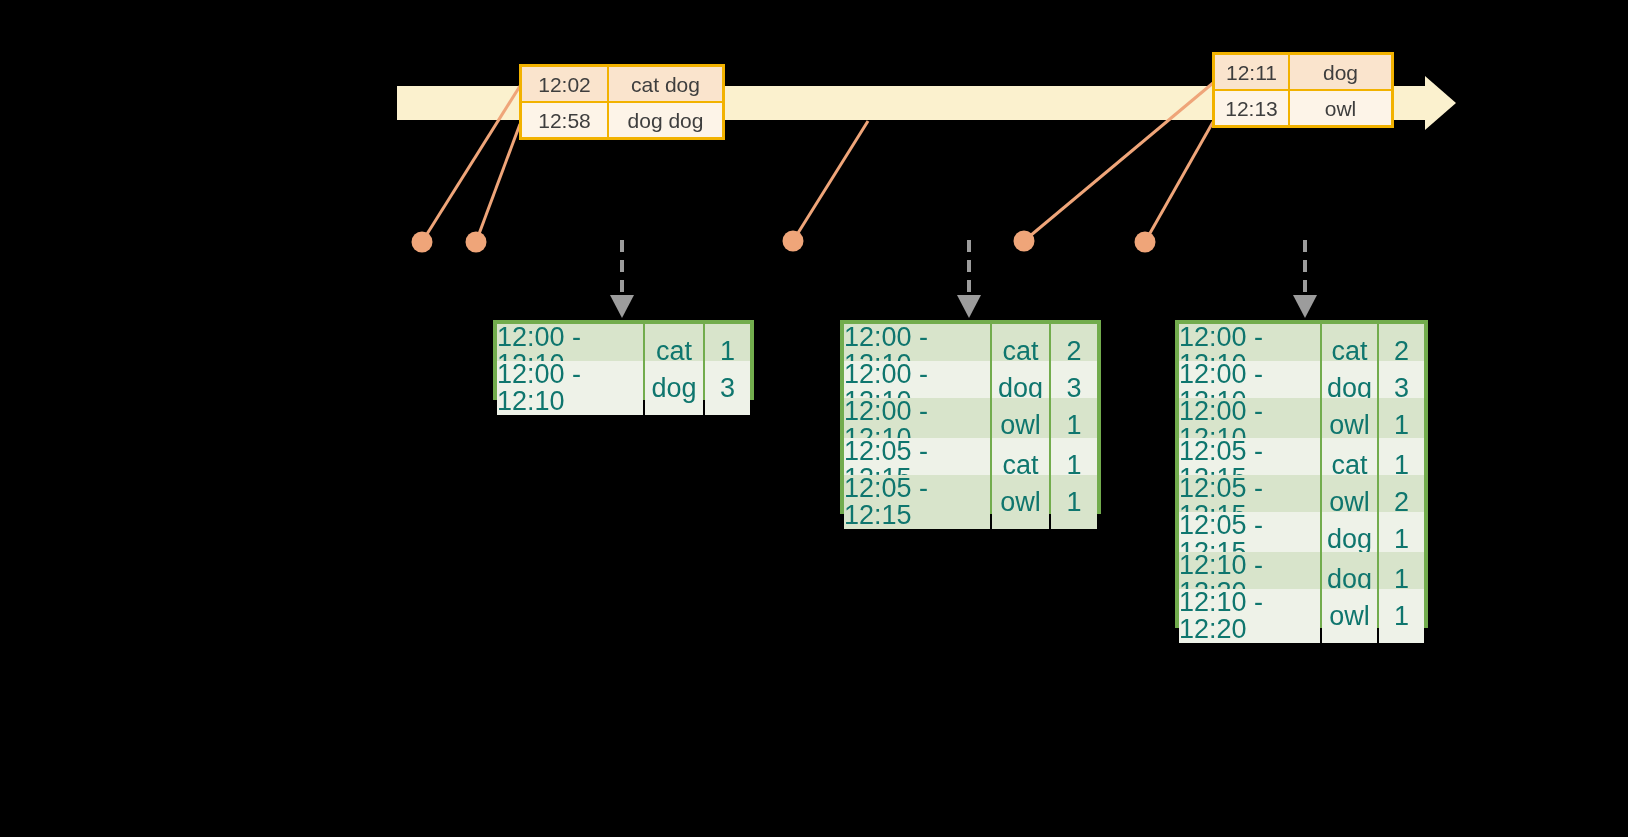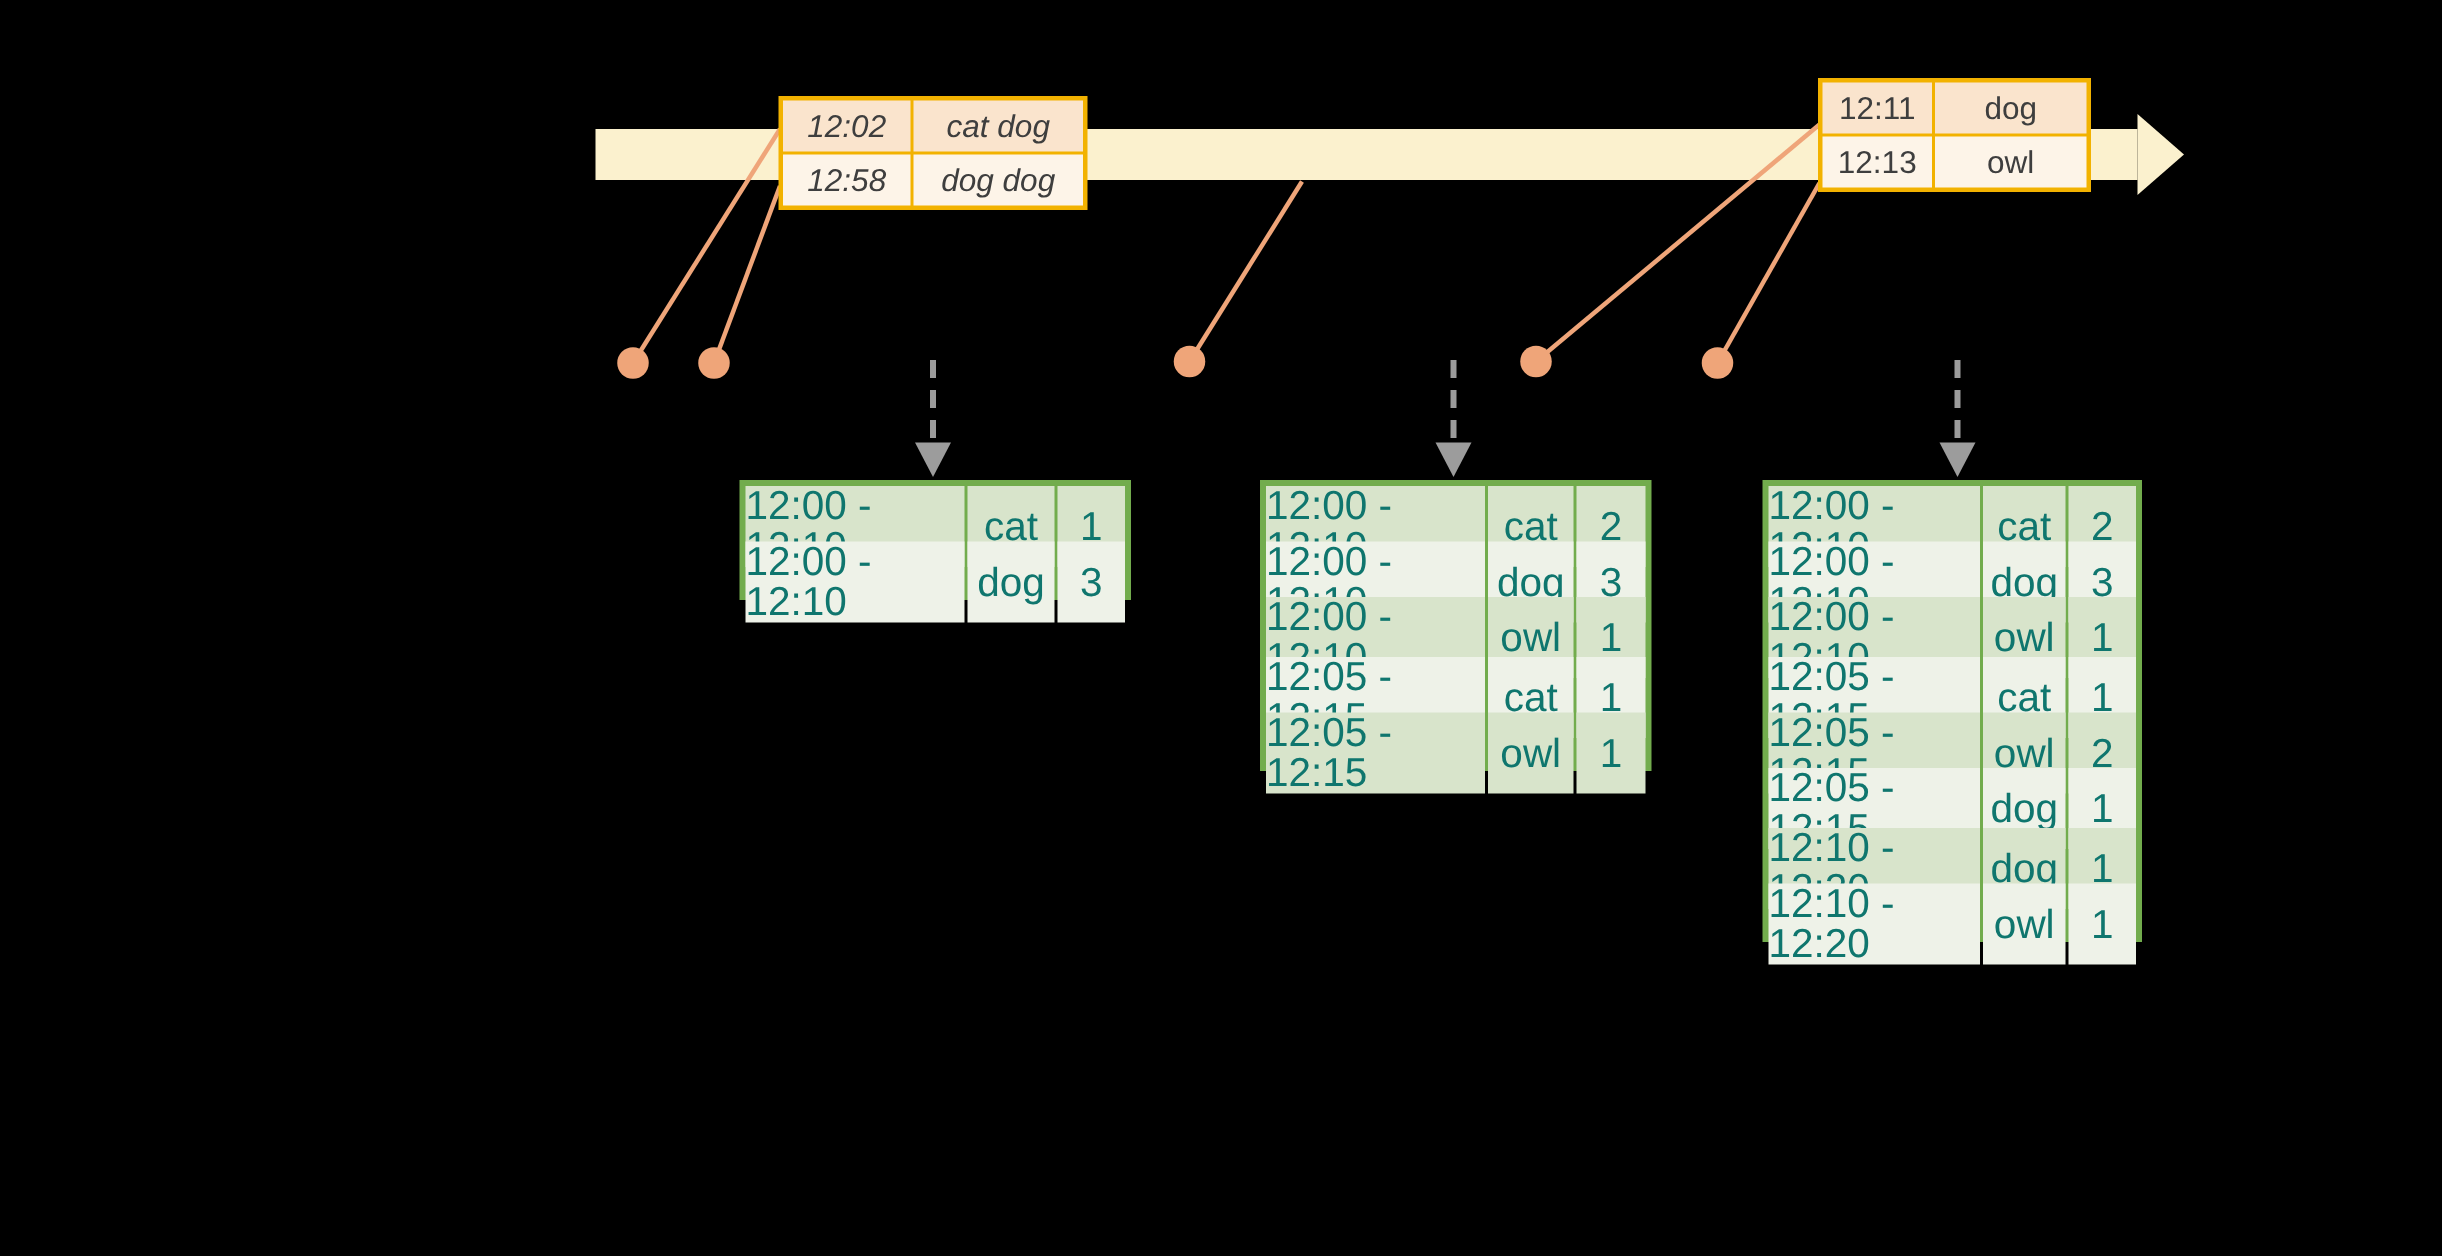--- a/index.html
+++ b/index.html
@@ -11,21 +11,21 @@
   .band{position:absolute;left:397px;top:86px;width:1028px;height:34px;background:#fbf1ce;}
   .band-head{position:absolute;left:1425px;top:76px;width:0;height:0;
     border-top:27px solid transparent;border-bottom:27px solid transparent;
     border-left:31px solid #fbf1ce;}
   
   .evt-box{position:absolute;background:#f2b200;padding:3px;display:grid;gap:2px;z-index:5;}
   .evt-cell{display:flex;align-items:center;justify-content:center;
     font-size:21px;line-height:1;color:#3e3e3e;}
   .evt-cell.peach{background:#fae4cd;}
   .evt-cell.cream{background:#fdf4e8;}
-  #evtbox1{left:519px;top:64px;grid-template-columns:85px 113px;grid-auto-rows:34px;font-style:italic;}
+  #evtbox1{left:519px;top:64px;grid-template-columns:85px 113px;grid-auto-rows:34px;}
   #evtbox2{left:867px;top:85px;grid-template-columns:82px 112px;grid-auto-rows:31px;}
   #evtbox3{left:1212px;top:52px;grid-template-columns:73px 101px;grid-auto-rows:34px;}
   
   .res-table{position:absolute;background:#72ac4d;padding:4px;display:flex;flex-direction:column;z-index:5;}
   .res-row{display:grid;gap:2px;height:35px;margin-top:2px;}
   .res-row:first-child{margin-top:0;}
   .res-row.group{margin-top:5px;}
   .res-cell{display:flex;align-items:center;justify-content:center;
     font-size:27px;line-height:1;color:#0f766e;}
   .res-row.dark .res-cell{background:#d8e4cb;}

